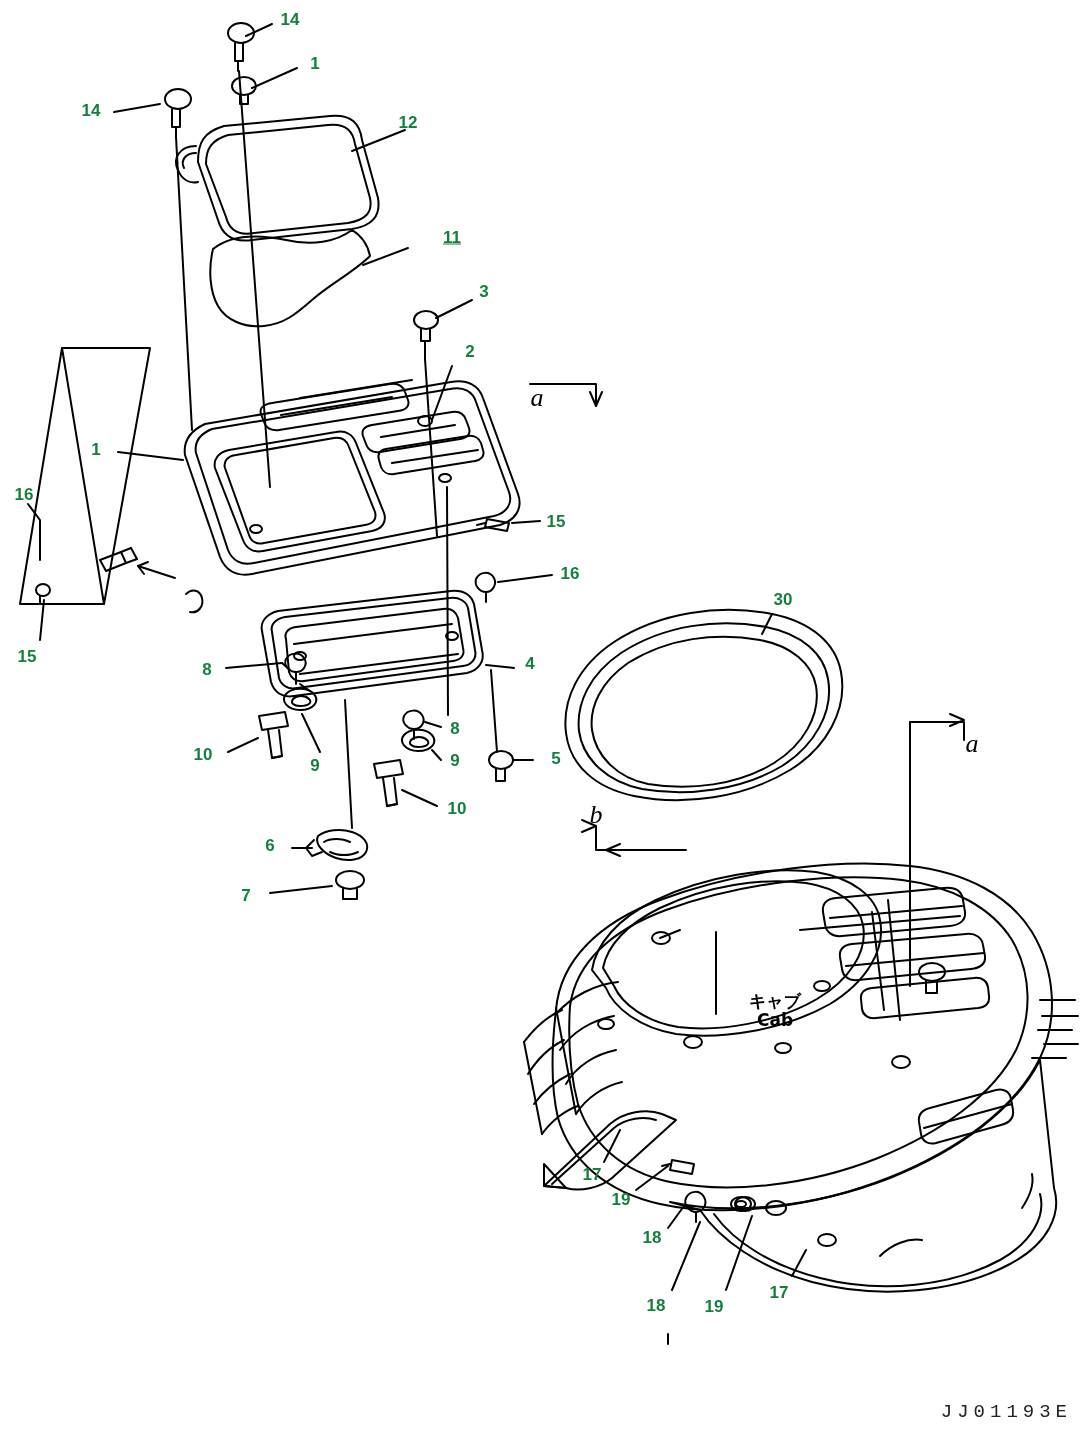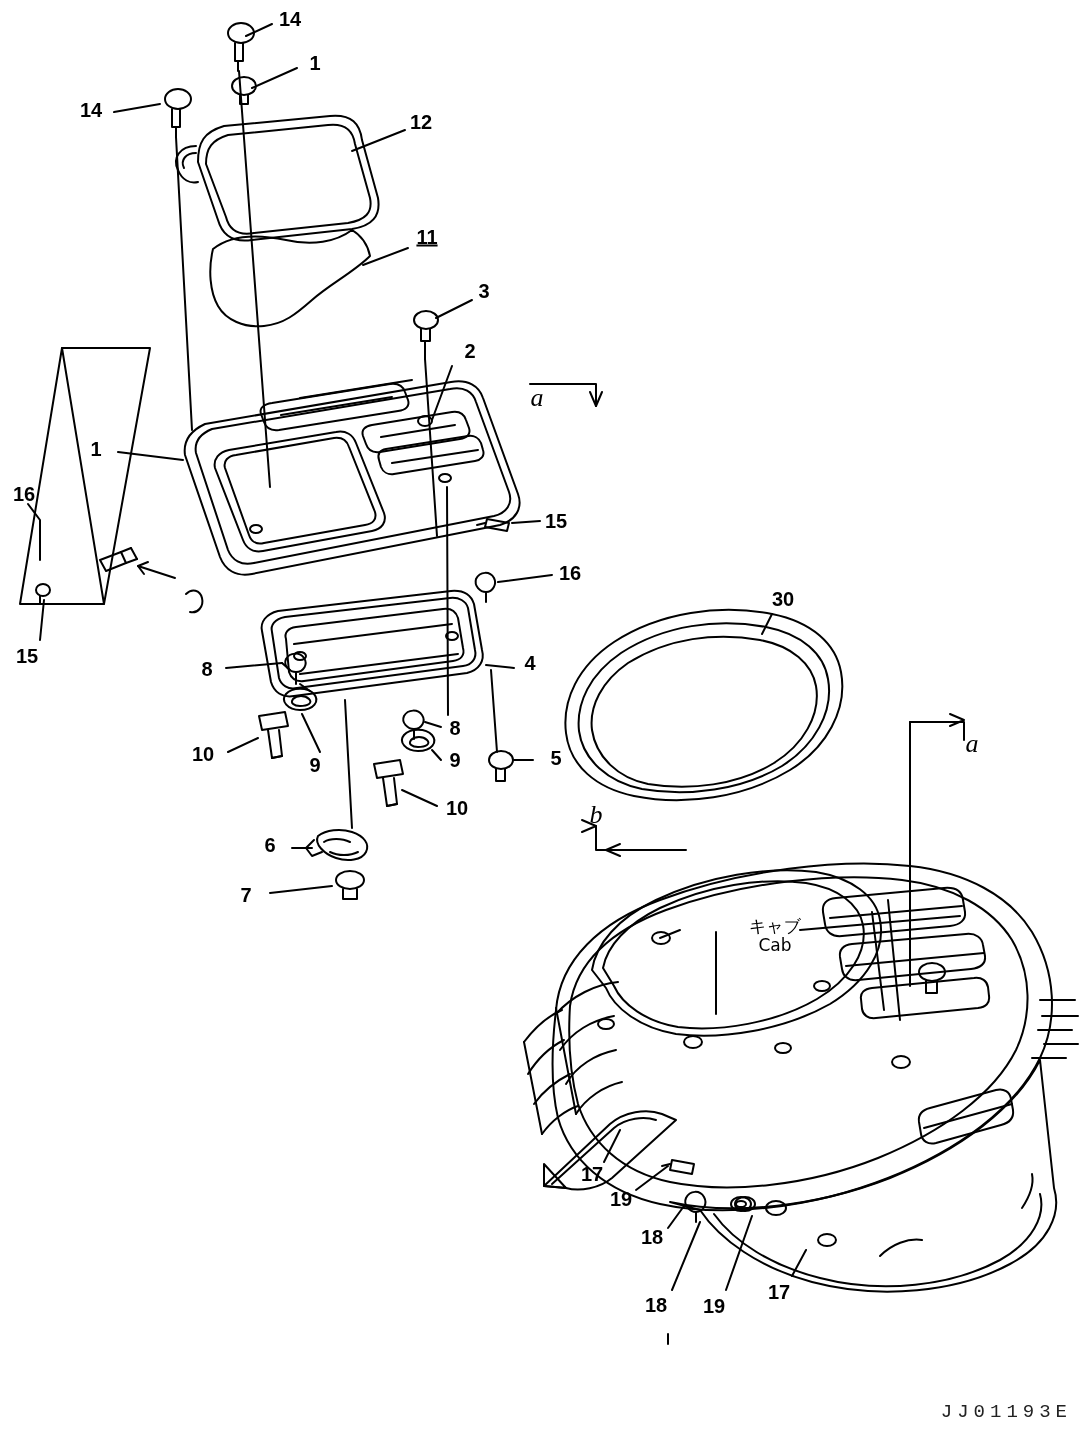--- a/index.html
+++ b/index.html
@@ -16,24 +16,24 @@
     font-family: "Liberation Sans", sans-serif;
   }
   #artwork {
     position: absolute;
     left: 0; top: 0;
     width: 1090px;
     height: 1435px;
   }
   .callout {
     position: absolute;
-    color: #000000;
+    color: #15803d;
     font-family: "Liberation Sans", sans-serif;
     font-weight: bold;
-    font-size: 20px;
+    font-size: 17px;
     line-height: 27px;
     white-space: nowrap;
     transform: translate(-50%, -50%);
     user-select: none;
   }
   .sectmark {
     position: absolute;
     color: #000000;
     font-family: "Liberation Serif", serif;
     font-style: italic;
@@ -377,34 +377,34 @@
         <path d="M950 714 L964 720 L950 726"></path>
         <path d="M910 722 L910 986"></path>
       </g>
 
       <path d="M716 932 L716 1014"></path>
       <path d="M660 938 L680 930"></path>
 
     </g>
   </svg>
 
-  <div class="jpchar" style="left:775px; top:936px;">
+  <div class="jpchar" style="left:775px; top:1011px;font-weight:bold;">
     <span>キャブ</span><br>
     <span>Cab</span>
   </div>
 
   <div class="sectmark" style="left:537px; top:398px;">a</div>
   <div class="sectmark" style="left:596px; top:815px;">b</div>
   <div class="sectmark" style="left:972px; top:744px;">a</div>
 
   <div class="callout" style="left:290px; top:19px;">14</div>
   <div class="callout" style="left:315px; top:63px;">1</div>
   <div class="callout" style="left:91px;  top:110px;">14</div>
-  <div class="callout" style="left:421px; top:122px;">12</div>
-  <div class="callout" style="left:427px; top:237px;text-decoration:underline;">11</div>
+  <div class="callout" style="left:408px; top:122px;">12</div>
+  <div class="callout" style="left:452px; top:237px;text-decoration:underline;">11</div>
   <div class="callout" style="left:484px; top:291px;">3</div>
   <div class="callout" style="left:470px; top:351px;">2</div>
   <div class="callout" style="left:96px;  top:449px;">1</div>
   <div class="callout" style="left:24px;  top:494px;">16</div>
   <div class="callout" style="left:556px; top:521px;">15</div>
   <div class="callout" style="left:570px; top:573px;">16</div>
   <div class="callout" style="left:27px;  top:656px;">15</div>
   <div class="callout" style="left:783px; top:599px;">30</div>
   <div class="callout" style="left:207px; top:669px;">8</div>
   <div class="callout" style="left:530px; top:663px;">4</div>

